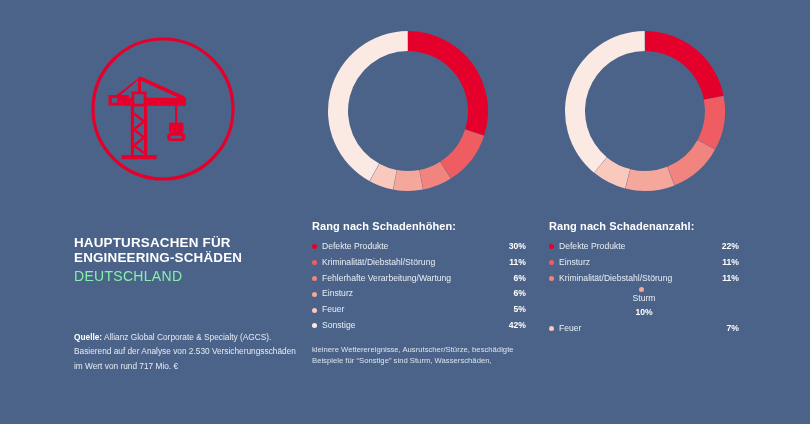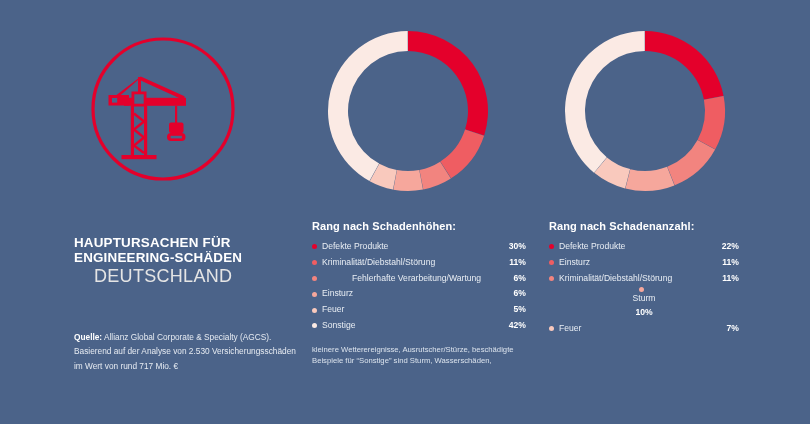--- a/index.html
+++ b/index.html
@@ -14,22 +14,22 @@
   
   #brand-circle{position:absolute;left:88px;top:34px;width:150px;height:150px;}
   #brand-circle svg{display:block;width:150px;height:150px;}
 
   #headline{position:absolute;left:74px;top:236px;width:230px;}
   .hl-line{
     font-size:13.4px;font-weight:bold;color:#ffffff;
     letter-spacing:.2px;line-height:14.6px;text-transform:uppercase;
   }
   #country{
-    font-size:18px;color:#e5e5e5;line-height:20px;
-    letter-spacing:.3px;margin-top:1px;text-transform:uppercase;margin-left:20px;
+    font-size:14px;color:#86efac;line-height:20px;
+    letter-spacing:.3px;margin-top:1px;text-transform:uppercase;
   }
 
   #source{position:absolute;left:74px;top:330px;width:236px;color:#e6ebf2;}
   #source .src-line{font-size:8.3px;line-height:14.4px;}
   #source .src-lead{font-weight:bold;color:#ffffff;}
 
   
   .panel{position:absolute;top:0;}
   #panel-value{left:312px;}
   #panel-count{left:549px;}
@@ -134,21 +134,21 @@
           <div class="legend-row" style="width: 214px;">
             <span class="legend-dot" style="background: rgb(228, 0, 43);"></span>
             <span class="legend-label">Defekte Produkte</span>
             <span class="legend-pct">30%</span>
           </div>
           <div class="legend-row" style="width: 214px;">
             <span class="legend-dot" style="background: rgb(239, 93, 98);"></span>
             <span class="legend-label">Kriminalität/Diebstahl/Störung</span>
             <span class="legend-pct">11%</span>
           </div>
-          <div class="legend-row" style="width: 214px; gap: 30px;">
+          <div class="legend-row" style="width: 214px;">
             <span class="legend-dot" style="background: rgb(242, 132, 127);"></span>
             <span class="legend-label">Fehlerhafte Verarbeitung/Wartung</span>
             <span class="legend-pct">6%</span>
           </div>
           <div class="legend-row" style="width: 214px;">
             <span class="legend-dot" style="background: rgb(246, 167, 156);"></span>
             <span class="legend-label">Einsturz</span>
             <span class="legend-pct">6%</span>
           </div>
           <div class="legend-row" style="width: 214px;">

